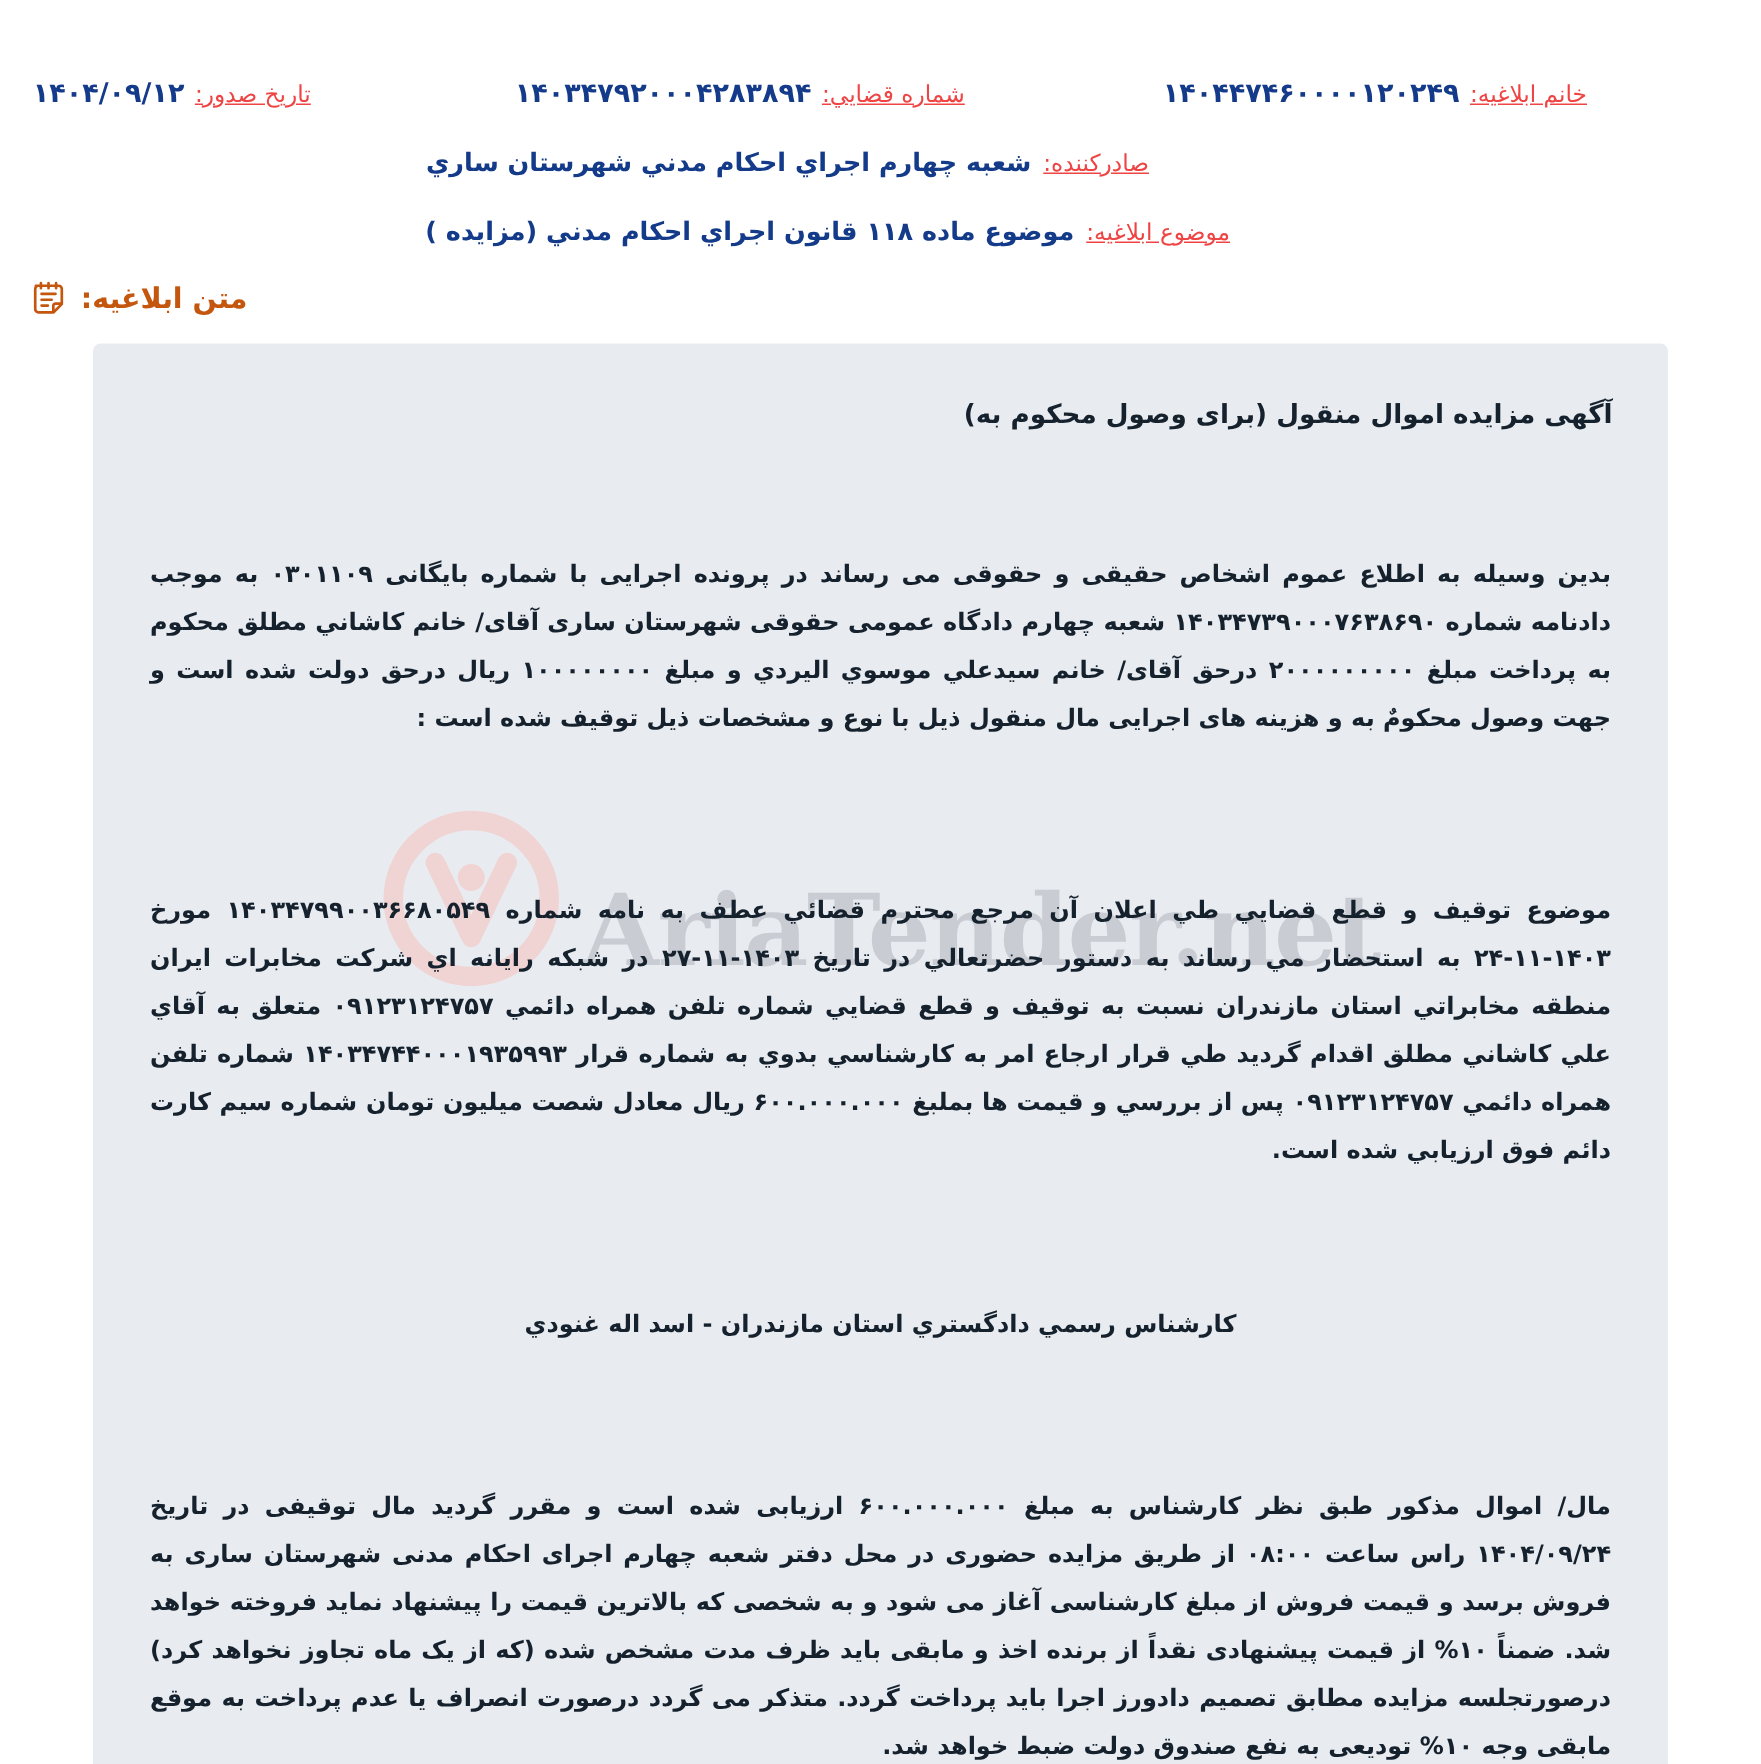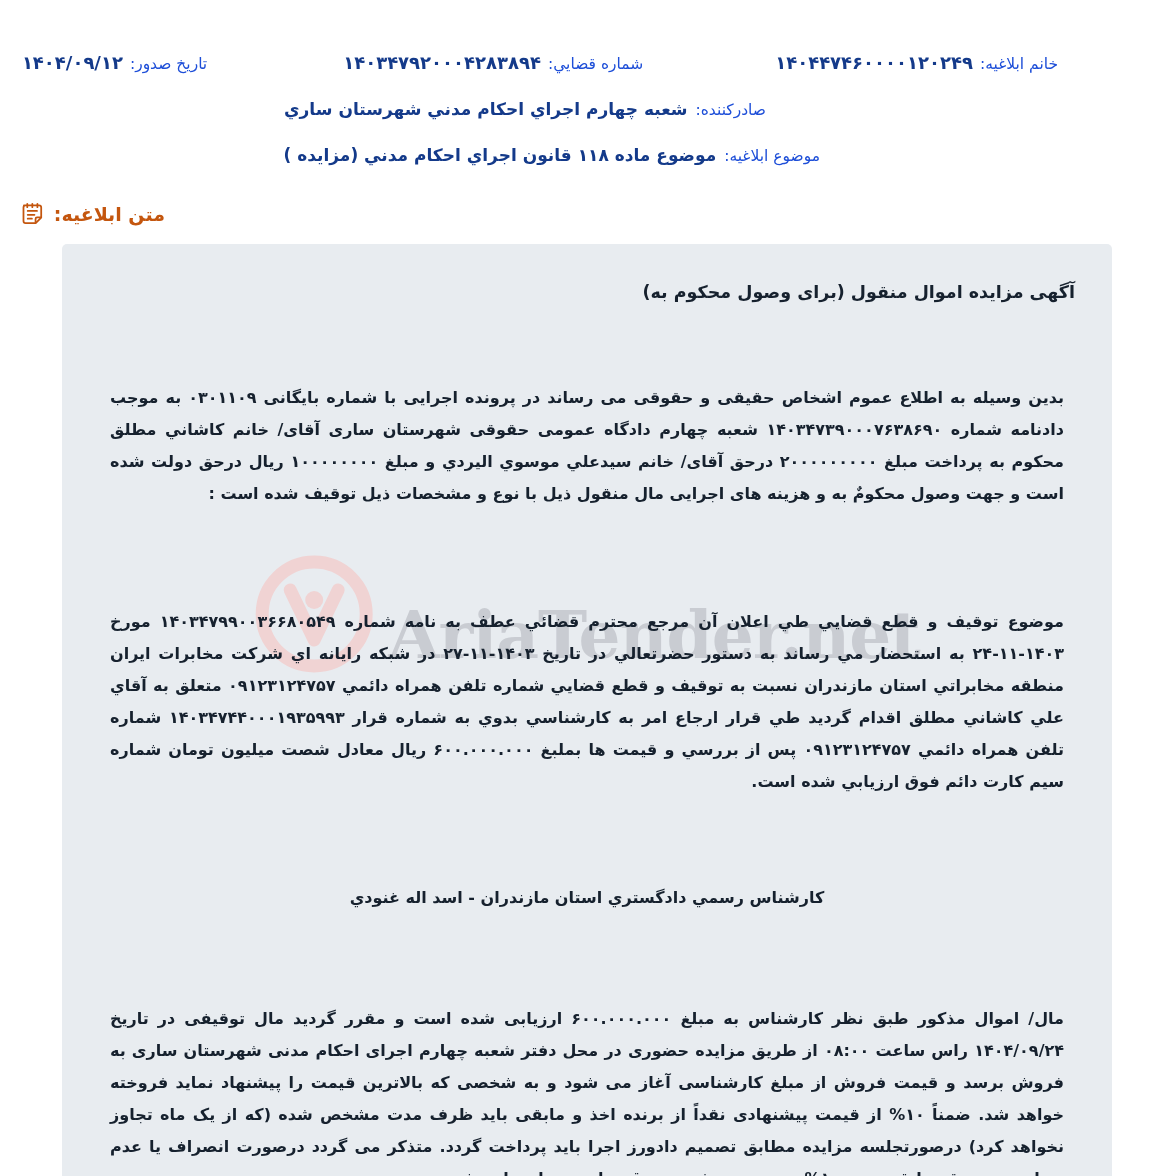--- a/index.html
+++ b/index.html
@@ -39,23 +39,24 @@
   .meta-cell {
     display: flex;
     align-items: baseline;
     gap: 7px;
     white-space: nowrap;
   }
   .meta-cell.c1 { margin-right: 62px; }
   .meta-cell.c2 { margin-right: 132px; }
   .meta-cell.c3 { margin-right: 136px; }
   .meta-label {
-    color: #1d4ed8;
+    color: #ef4444;
     font-size: 15.5px;
     font-weight: 400;
+    text-decoration: underline;
   }
   .meta-value {
     color: #143a8a;
     font-size: 18px;
     font-weight: 700;
     letter-spacing: 0.2px;
   }
 
   .meta-line {
     padding: 0 54px 0 0;
@@ -77,21 +78,21 @@
 
   
   .section-title {
     display: flex;
     align-items: center;
     gap: 9px;
     color: #c4560e;
     font-size: 19px;
     font-weight: 700;
     padding: 0 1009px 0 0;
-    margin-top: 35px;
+    margin-top: 20px;
   }
   .note-icon {
     width: 27px;
     height: 27px;
     flex: 0 0 auto;
     display: block;
   }
 
   
   .panel {
@@ -140,21 +141,21 @@
     text-align: right;
     margin: 0 7px 0 0;
   }
 
   p.body-par {
     font-size: 16px;
     line-height: 2.0;
     color: #16212e;
     text-align: justify;
     text-align-last: right;
-    margin: 10px;
+    margin: 0;
     padding: 0 8px;
     font-weight: 600;
   }
   p.gap-top-xl { margin-top: 80px; }
   p.gap-top-xxl { margin-top: 96px; }
 
   .signer {
     font-size: 16px;
     font-weight: 700;
     color: #16212e;

